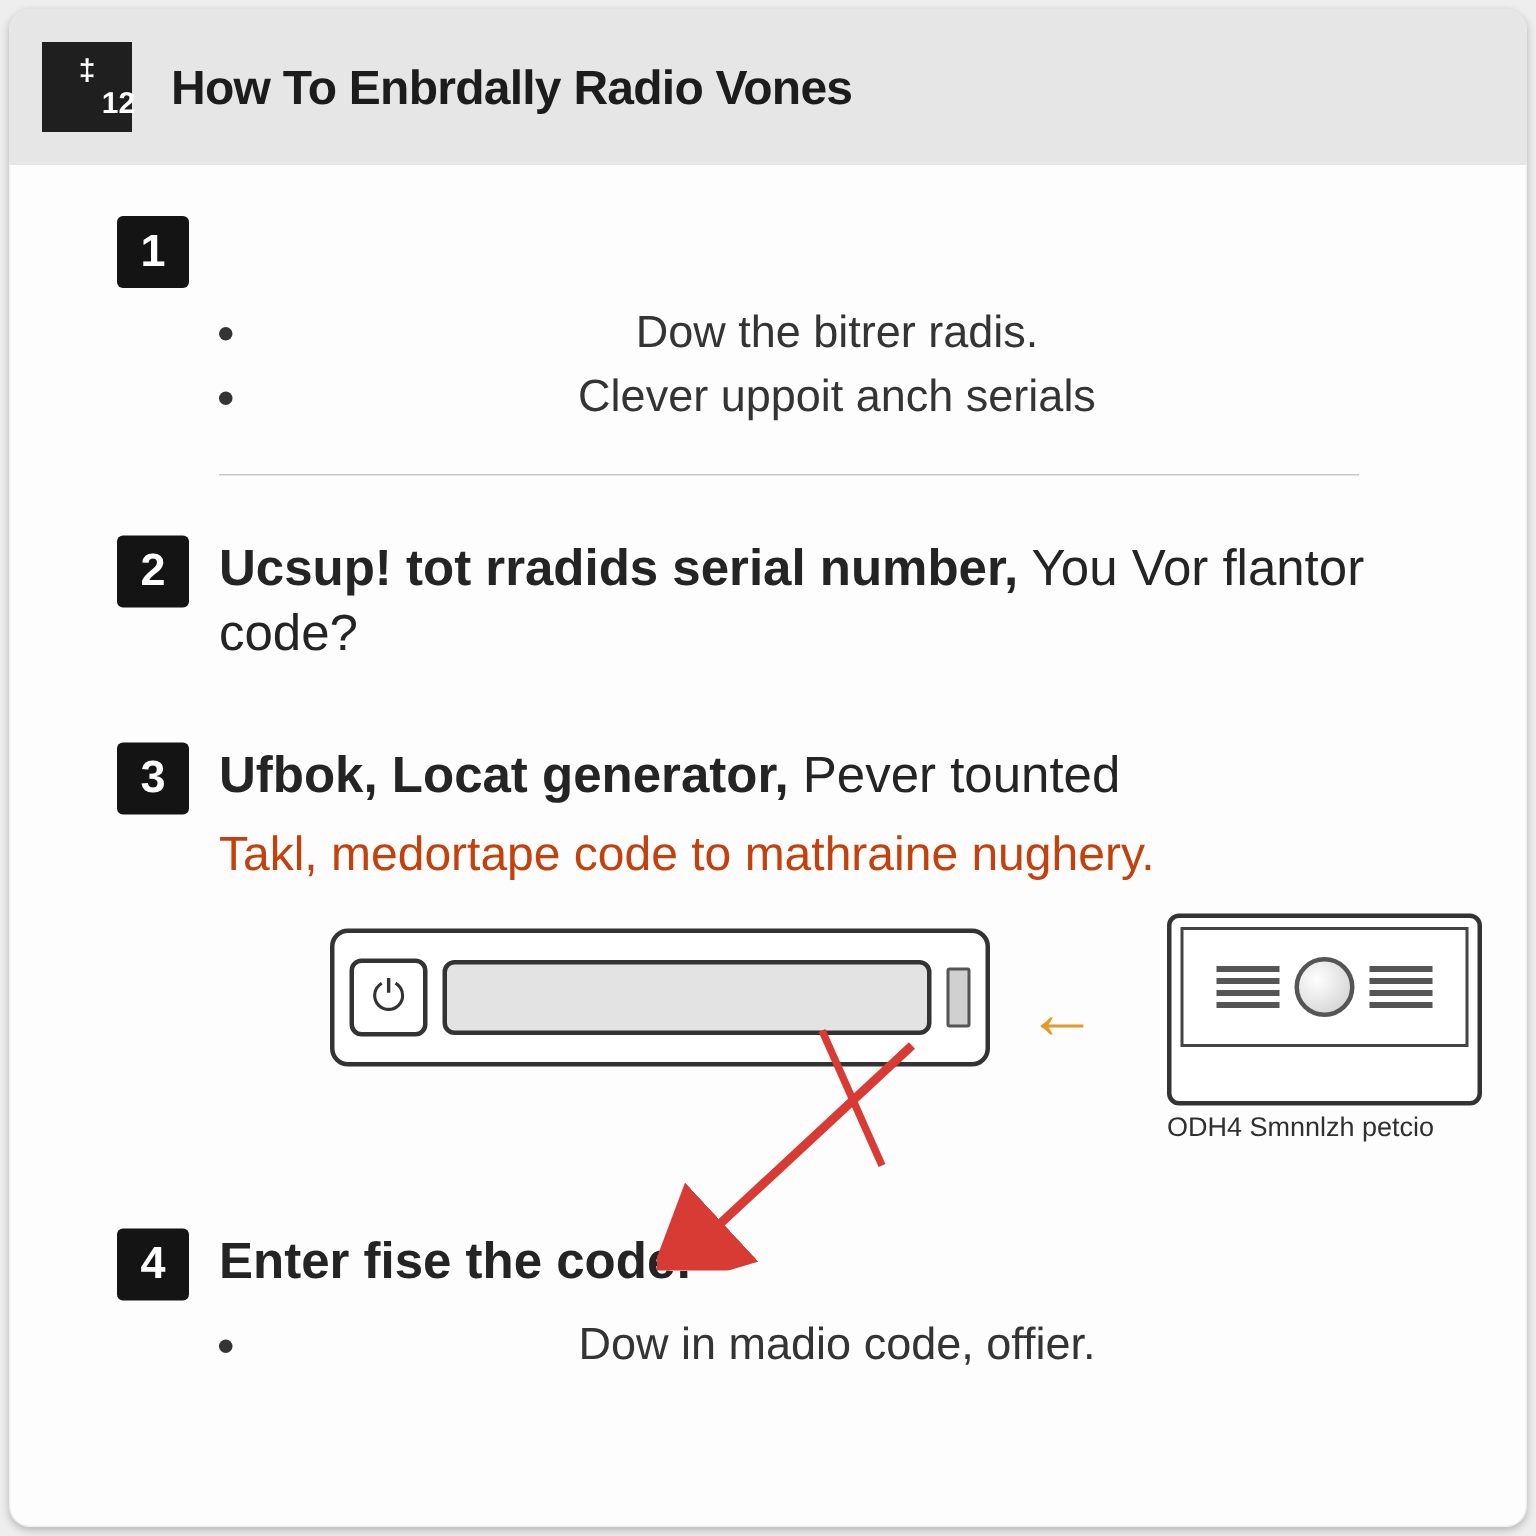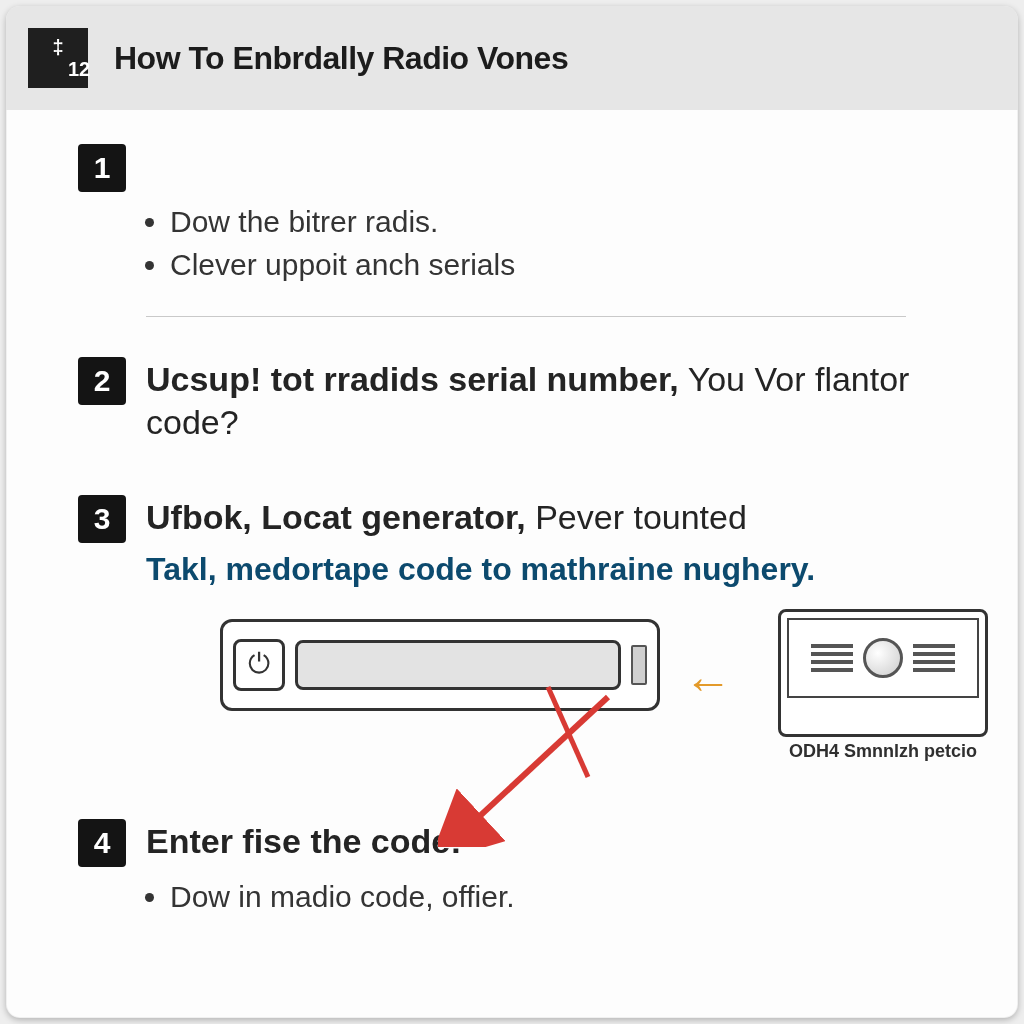--- a/index.html
+++ b/index.html
@@ -77,41 +77,41 @@
   .step-title {
     font-size: 34px;
     color: #242424;
     line-height: 1.25;
   }
   .step-title .bold { font-weight: 700; }
   .step-title .reg { font-weight: 400; }
   .bullets {
     margin-left: 92px;
     margin-top: 10px;
+    text-align: center;
   }
   .bullets li {
     font-size: 30px;
     color: #343434;
     list-style: disc;
     margin-bottom: 4px;
     line-height: 1.3;
   }
   .divider {
     border: none;
     border-top: 1.5px solid #c9c9c9;
     margin: 18px 0 40px 68px;
     width: 760px;
   }
   .step-body {
     font-size: 32px;
-    color: #0c4a6e;
+    color: #c2410c;
     margin-left: 68px;
     margin-top: 6px;
     line-height: 1.3;
-    font-weight: bold;
   }
   
   .diagram {
     position: relative;
     height: 210px;
     margin-top: 18px;
   }
   .radio-front {
     position: absolute;
     left: 142px;
@@ -169,22 +169,22 @@
   .grille { display:flex; flex-direction:column; gap:4px; }
   .grille span { display:block; width:42px; height:4px; background:#555; }
   .dial {
     width:40px;height:40px;border:3px solid #555;border-radius:50%;
     background: radial-gradient(circle at 35% 35%, #fff, #ccc);
     margin:0 6px;
   }
   .radio-caption {
     position:absolute;
     left: 700px; top: 132px;
-    width:210px; text-align:center;
-    font-size: 18px; color:#2f2f2f;font-weight:bold;
+    width:210px; 
+    font-size: 18px; color:#2f2f2f;
   }
   .red-arrow {
     position:absolute;
     left: 360px; top: 68px;
     width: 210px; height: 170px;
     pointer-events:none;
   }
 </style>
 </head>
 <body>

